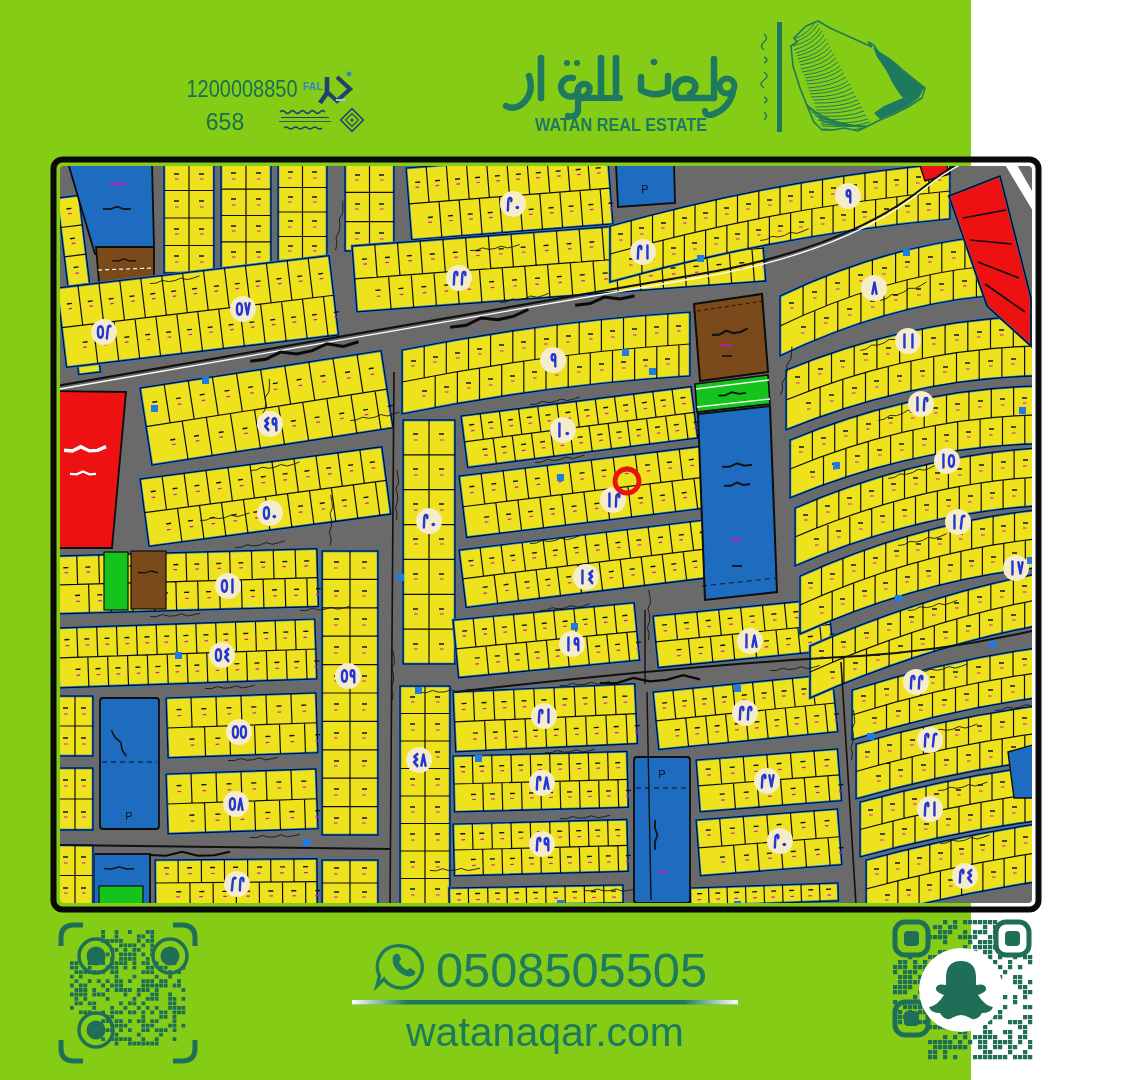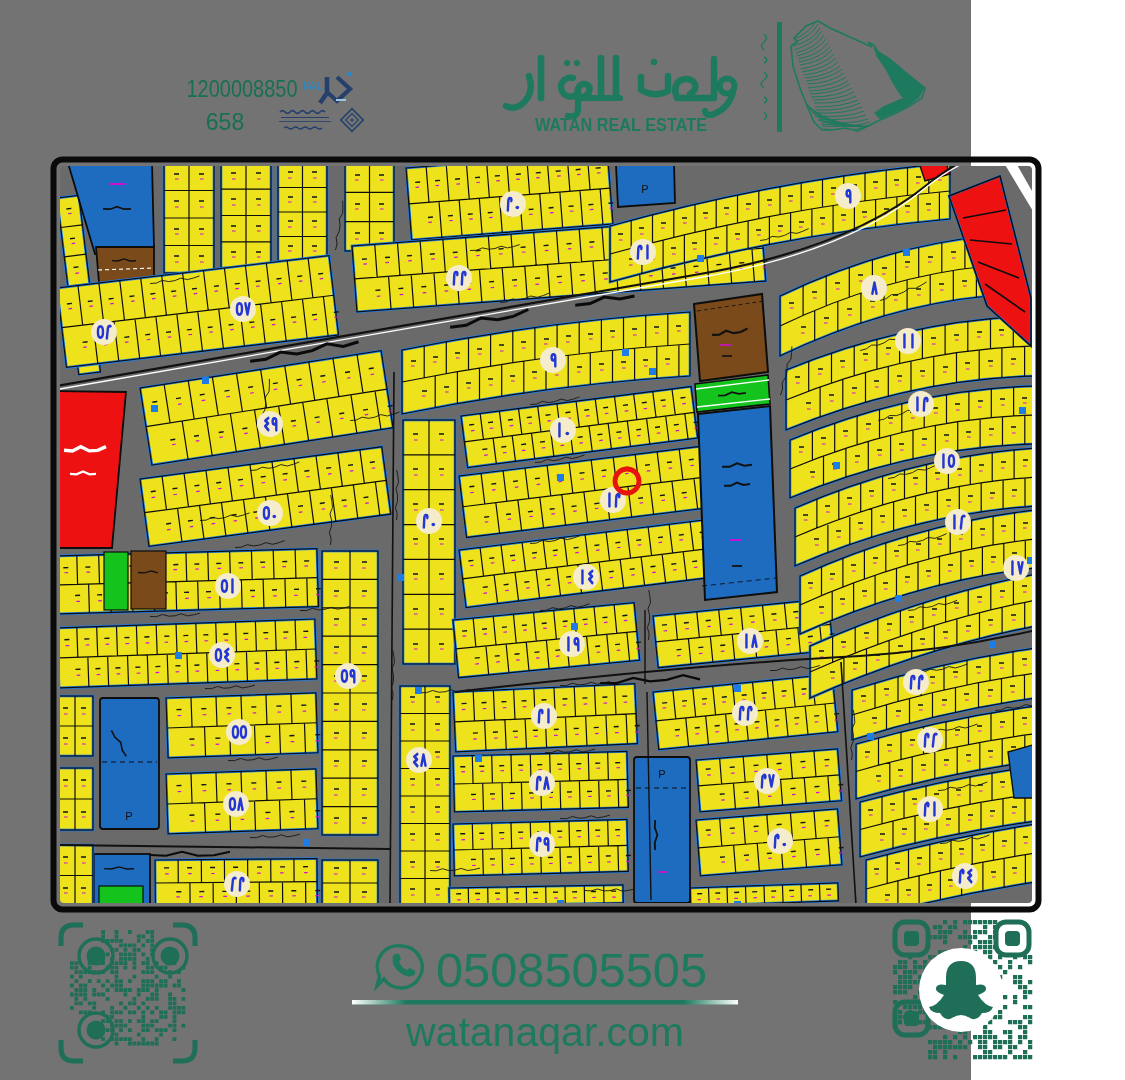--- a/index.html
+++ b/index.html
@@ -1,18 +1,18 @@
 <!DOCTYPE html>
 <html><head><meta charset="utf-8">
 <style>
 html,body{margin:0;padding:0;background:#fff;width:1125px;height:1080px;overflow:hidden}
 *{box-sizing:border-box}
 </style></head>
 <body>
-<div style="position:relative;width:971px;height:1080px;background:#737373">
+<div style="position:relative;width:971px;height:1080px;background:#84cc16">
 
 <svg style="position:absolute;left:0;top:0" width="1125" height="156" viewBox="0 0 1125 156">
 
   <text x="242" y="97" font-size="23" fill="#17704f" text-anchor="middle" font-family="Liberation Sans,sans-serif" textLength="111" lengthAdjust="spacingAndGlyphs">1200008850</text>
 
   <text x="225" y="130" font-size="23" fill="#17704f" text-anchor="middle" font-family="Liberation Sans,sans-serif">658</text>
 
   <g stroke="#24406b" fill="none" stroke-linejoin="miter">
     <path d="M320,103 L327,93 L327,77" stroke-width="4.6"></path>
     <path d="M337,77 L350,89 L337,101 L327,92" stroke-width="4.2"></path>

